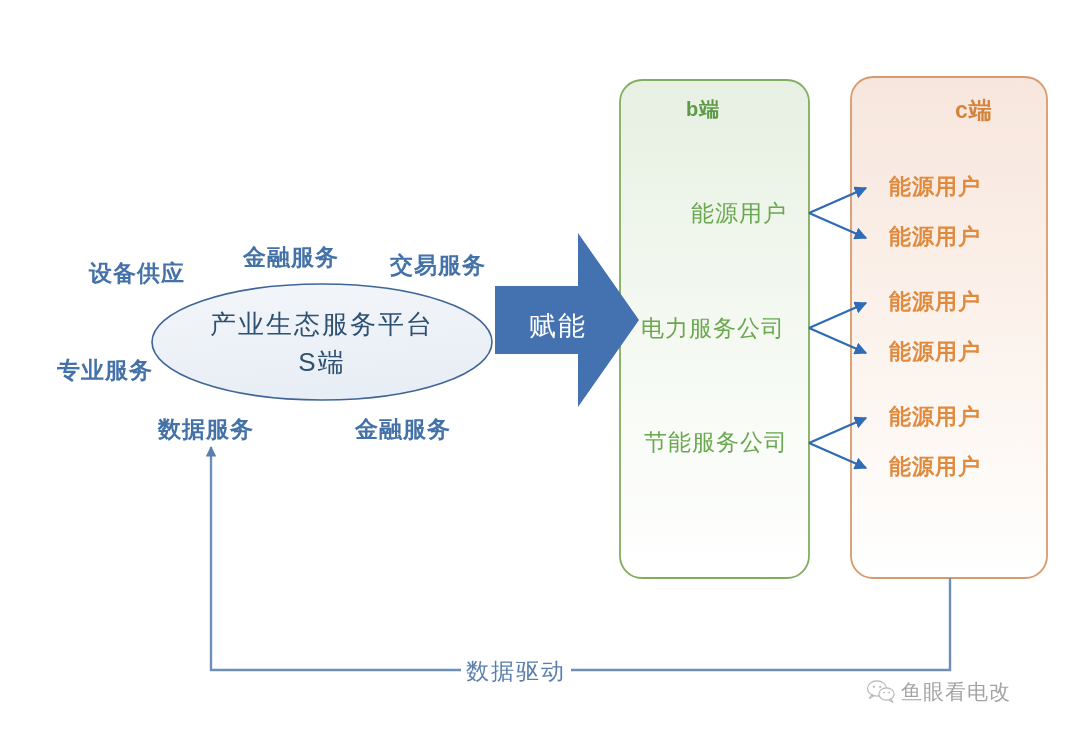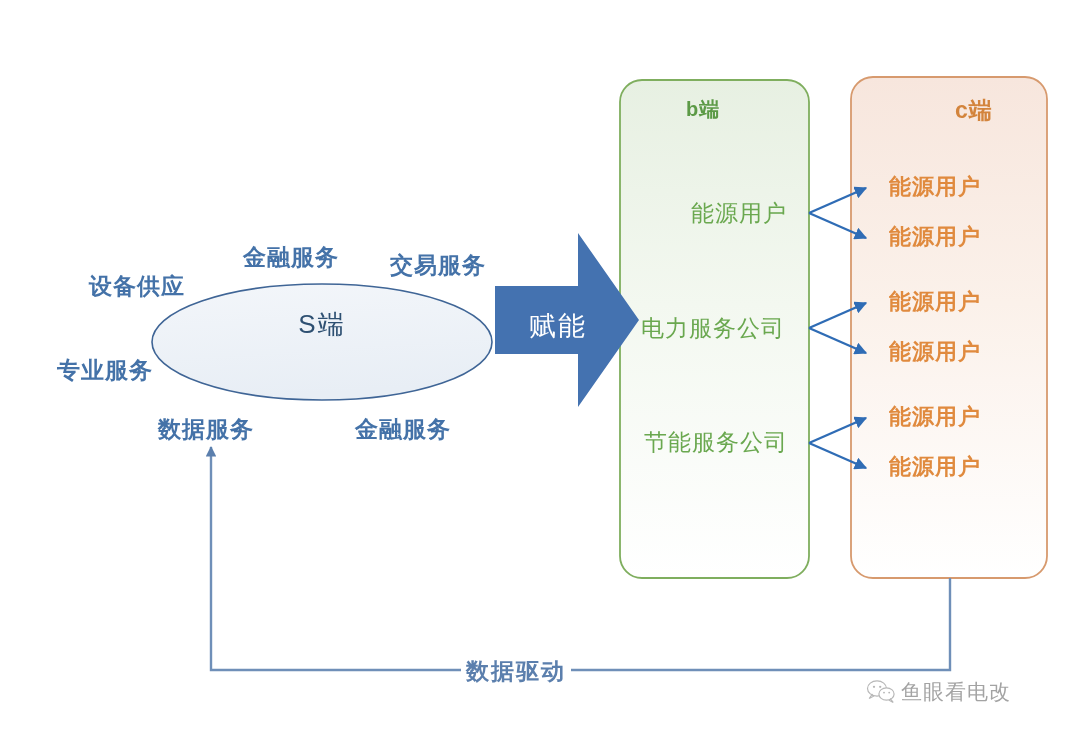--- a/index.html
+++ b/index.html
@@ -76,21 +76,21 @@
     position: absolute;
     color: #ffffff;
     font-size: 27px;
     font-weight: 500;
     letter-spacing: 2px;
   }
   .flow-label {
     position: absolute;
     color: #5b7fad;
     font-size: 23px;
-    font-weight: 700;
+    font-weight: 400;
     letter-spacing: 2px;
     background: #ffffff;
     padding: 0 5px;
   }
   
   #watermark {
     position: absolute;
     left: 866px;
     top: 678px;
     display: flex;
@@ -148,24 +148,25 @@
     <line x1="809" y1="328" x2="866" y2="303" stroke="#2f6cb5" stroke-width="2.4" marker-end="url(#mkBlue)"></line>
     <line x1="809" y1="328" x2="866" y2="353" stroke="#2f6cb5" stroke-width="2.4" marker-end="url(#mkBlue)"></line>
 
     <line x1="809" y1="443" x2="866" y2="418" stroke="#2f6cb5" stroke-width="2.4" marker-end="url(#mkBlue)"></line>
     <line x1="809" y1="443" x2="866" y2="468" stroke="#2f6cb5" stroke-width="2.4" marker-end="url(#mkBlue)"></line>
 
     <path d="M 950 578 L 950 670 L 211 670 L 211 447" fill="none" stroke="#6f8fb8" stroke-width="2.4" marker-end="url(#mkFlow)"></path>
   </svg>
 
   <div class="ellipse-title" style="left:172px; top:306px; width:300px;">
+    <div>产业生态服务平台</div>
     <div>S端</div>
   </div>
 
-  <div class="lbl s-sat" style="left:89px; top:273px;">设备供应</div>
+  <div class="lbl s-sat" style="left:89px; top:260px;">设备供应</div>
   <div class="lbl s-sat" style="left:243px; top:244px;">金融服务</div>
   <div class="lbl s-sat" style="left:390px; top:252px;text-align:right;">交易服务</div>
   <div class="lbl s-sat" style="left:57px; top:357px;">专业服务</div>
   <div class="lbl s-sat" style="left:158px; top:416px;">数据服务</div>
   <div class="lbl s-sat" style="left:355px; top:416px;">金融服务</div>
 
   <div class="arrow-label" style="left:529px; top:308px;">赋能</div>
 
   <div class="lbl b-head" style="left:686px; top:98px;">b端</div>
 

